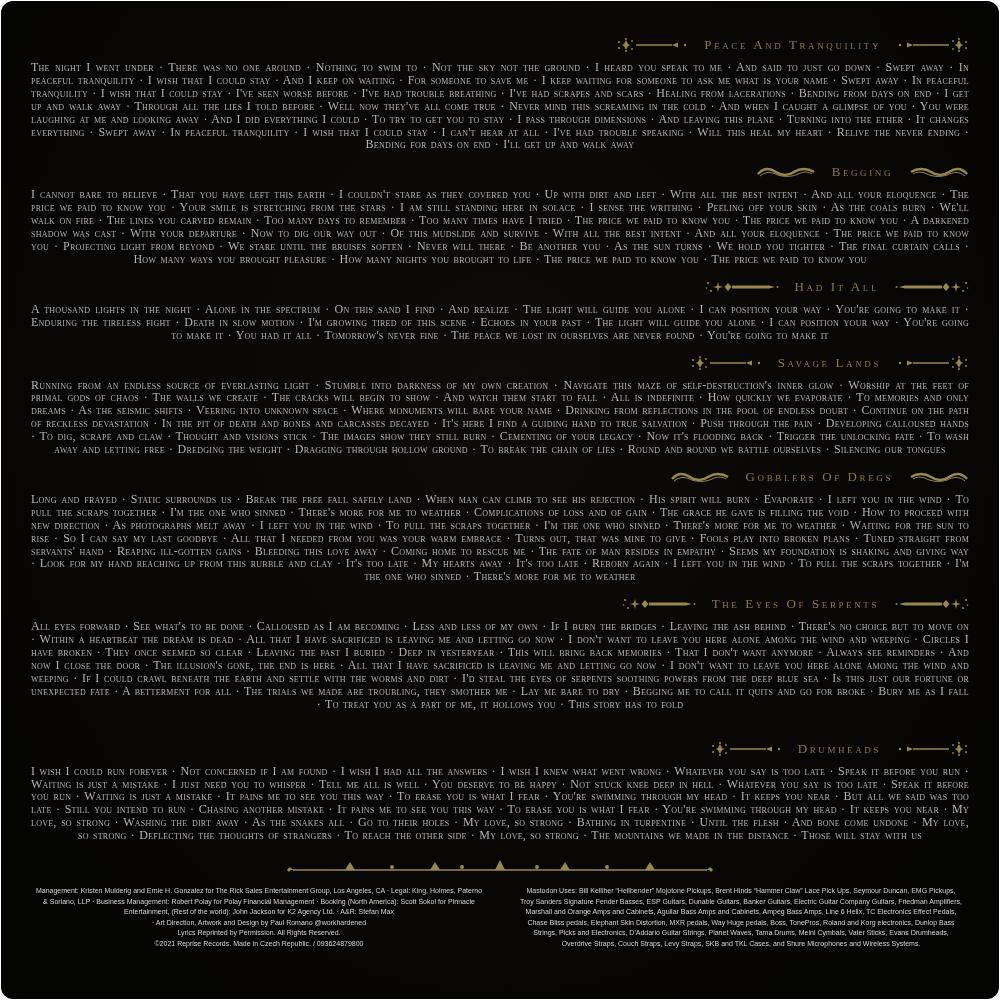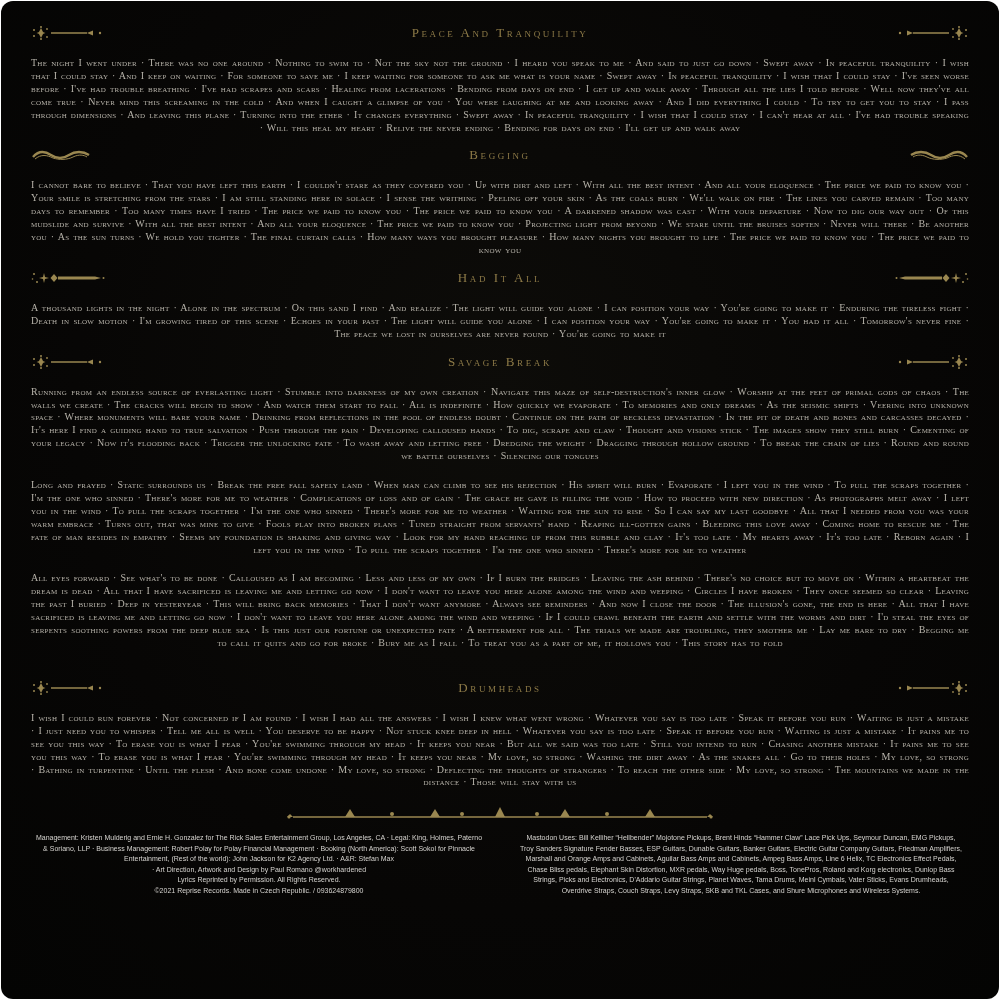--- a/index.html
+++ b/index.html
@@ -2,33 +2,33 @@
 <html><head>
 <meta charset="utf-8">
 <style>
   html,body{margin:0;padding:0;background:#ffffff;}
   .canvas{position:relative;width:1000px;height:1000px;background:#ffffff;overflow:hidden;}
   .sheet{
     position:absolute;inset:1px;border-radius:12px;
     background:radial-gradient(ellipse at 50% 40%, #0d0c09 0%, #070605 60%, #040403 100%);
     box-sizing:border-box;padding:24px 30px 0 30px;
   }
-  .title-row{display:flex;align-items:center;justify-content:space-between;gap:16px;margin:0 0 7px 0;}
+  .title-row{display:flex;align-items:center;justify-content:flex-end;gap:16px;margin:12px 0 7px 0;}
   .song-title{
     font-family:"Liberation Serif",serif;font-weight:normal;font-variant:small-caps;
     font-size:13px;letter-spacing:2.6px;color:#8d7a47;margin:0;line-height:14px;
   }
   .orn{display:inline-flex;align-items:center;color:#9a8750;}
   .orn svg{display:block;}
   .flip svg{transform:scaleX(-1);}
   .lyrics{
     font-family:"Liberation Serif",serif;font-variant:small-caps;
-    font-size:10px;line-height:12.9px;letter-spacing:0.25px;word-spacing:1px;
+    font-size:12px;line-height:12.9px;letter-spacing:0.25px;word-spacing:1px;
     color:#b7b3aa;text-align:justify;text-align-last:center;
-    margin:16px 0 13px 0;
+    margin:8px 0 13px 0;
   }
   .song{margin:0;}
   .song.gap-top{margin-top:30px;}
   .divider-row{display:flex;justify-content:center;margin:16px 0 10px 0;}
   .credits{
     display:flex;gap:26px;justify-content:space-between;
     font-family:"Liberation Sans",sans-serif;font-size:7px;line-height:10.5px;
     color:#d6d4d0;margin-top:6px;
   }
   .credits .col{width:49%;text-align:center;}
@@ -146,35 +146,61 @@
       <p class="lyrics">A thousand lights in the night · Alone in the spectrum · On this sand I find · And realize · The light will guide you alone · I can position your way · You're going to make it · Enduring the tireless fight · Death in slow motion · I'm growing tired of this scene · Echoes in your past · The light will guide you alone · I can position your way · You're going to make it · You had it all · Tomorrow's never fine · The peace we lost in ourselves are never found · You're going to make it</p>
     </section>
 
     <section class="song">
       <div class="title-row">
         <span class="orn">
             <svg width="72" height="16">
               <use href="#orn-star"></use>
             </svg>
           </span>
-        <h2 class="song-title">Savage Break</h2>
+        <h2 class="song-title">Savage Lands</h2>
         <span class="orn flip">
             <svg width="72" height="16">
               <use href="#orn-star"></use>
             </svg>
           </span>
       </div>
       <p class="lyrics">Running from an endless source of everlasting light · Stumble into darkness of my own creation · Navigate this maze of self-destruction's inner glow · Worship at the feet of primal gods of chaos · The walls we create · The cracks will begin to show · And watch them start to fall · All is indefinite · How quickly we evaporate · To memories and only dreams · As the seismic shifts · Veering into unknown space · Where monuments will bare your name · Drinking from reflections in the pool of endless doubt · Continue on the path of reckless devastation · In the pit of death and bones and carcasses decayed · It's here I find a guiding hand to true salvation · Push through the pain · Developing calloused hands · To dig, scrape and claw · Thought and visions stick · The images show they still burn · Cementing of your legacy · Now it's flooding back · Trigger the unlocking fate · To wash away and letting free · Dredging the weight · Dragging through hollow ground · To break the chain of lies · Round and round we battle ourselves · Silencing our tongues</p>
     </section>
 
     <section class="song">
+      <div class="title-row">
+        <span class="orn">
+            <svg width="60" height="16">
+              <use href="#orn-squiggle"></use>
+            </svg>
+          </span>
+        <h2 class="song-title">Gobblers Of Dregs</h2>
+        <span class="orn flip">
+            <svg width="60" height="16">
+              <use href="#orn-squiggle"></use>
+            </svg>
+          </span>
+      </div>
       <p class="lyrics">Long and frayed · Static surrounds us · Break the free fall safely land · When man can climb to see his rejection · His spirit will burn · Evaporate · I left you in the wind · To pull the scraps together · I'm the one who sinned · There's more for me to weather · Complications of loss and of gain · The grace he gave is filling the void · How to proceed with new direction · As photographs melt away · I left you in the wind · To pull the scraps together · I'm the one who sinned · There's more for me to weather · Waiting for the sun to rise · So I can say my last goodbye · All that I needed from you was your warm embrace · Turns out, that was mine to give · Fools play into broken plans · Tuned straight from servants' hand · Reaping ill-gotten gains · Bleeding this love away · Coming home to rescue me · The fate of man resides in empathy · Seems my foundation is shaking and giving way · Look for my hand reaching up from this rubble and clay · It's too late · My hearts away · It's too late · Reborn again · I left you in the wind · To pull the scraps together · I'm the one who sinned · There's more for me to weather</p>
     </section>
 
     <section class="song">
+      <div class="title-row">
+        <span class="orn">
+            <svg width="74" height="16">
+              <use href="#orn-sword"></use>
+            </svg>
+          </span>
+        <h2 class="song-title">The Eyes Of Serpents</h2>
+        <span class="orn flip">
+            <svg width="74" height="16">
+              <use href="#orn-sword"></use>
+            </svg>
+          </span>
+      </div>
       <p class="lyrics">All eyes forward · See what's to be done · Calloused as I am becoming · Less and less of my own · If I burn the bridges · Leaving the ash behind · There's no choice but to move on · Within a heartbeat the dream is dead · All that I have sacrificed is leaving me and letting go now · I don't want to leave you here alone among the wind and weeping · Circles I have broken · They once seemed so clear · Leaving the past I buried · Deep in yesteryear · This will bring back memories · That I don't want anymore · Always see reminders · And now I close the door · The illusion's gone, the end is here · All that I have sacrificed is leaving me and letting go now · I don't want to leave you here alone among the wind and weeping · If I could crawl beneath the earth and settle with the worms and dirt · I'd steal the eyes of serpents soothing powers from the deep blue sea · Is this just our fortune or unexpected fate · A betterment for all · The trials we made are troubling, they smother me · Lay me bare to dry · Begging me to call it quits and go for broke · Bury me as I fall · To treat you as a part of me, it hollows you · This story has to fold</p>
     </section>
 
     <section class="song gap-top">
       <div class="title-row">
         <span class="orn">
             <svg width="72" height="16">
               <use href="#orn-star"></use>
             </svg>
           </span>

